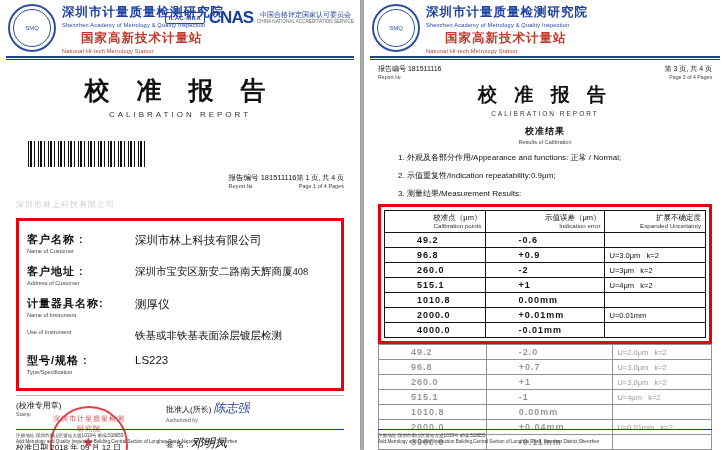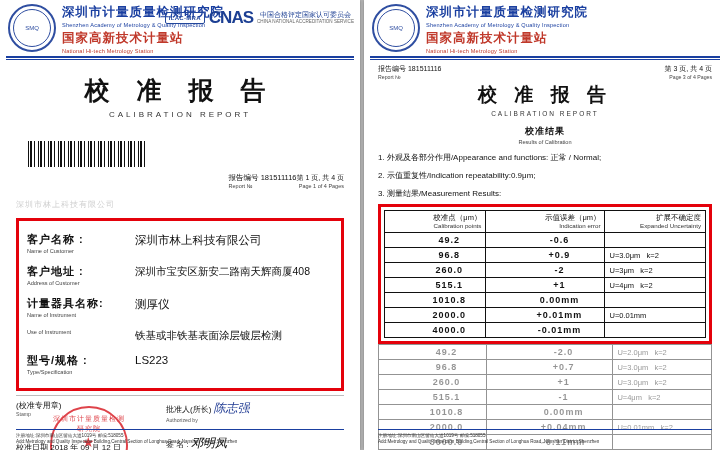--- a/index.html
+++ b/index.html
@@ -29,21 +29,21 @@
     font-size:6px;color:#2f4ea1;text-align:center;line-height:1.05;
     box-sizing:border-box;
   }
   .hdr .seal .inner{
     width:36px;height:36px;border-radius:50%;border:1px solid #2f4ea1;
     display:flex;align-items:center;justify-content:center;flex-direction:column;
   }
   .hdr .inst{position:absolute;left:62px;top:4px;}
   .inst .l1{font-size:12.5px;color:#1a3fa0;font-weight:bold;letter-spacing:1px;}
   .inst .l2{font-size:5.6px;color:#1a3fa0;letter-spacing:.2px;margin-top:1px;}
-  .inst .l3{font-size:12.5px;color:#c0392b;font-weight:bold;letter-spacing:1px;margin-top:2px;}
+  .inst .l3{font-size:12.5px;color:#c0392b;font-weight:bold;letter-spacing:1px;margin-top:2px;margin-left:19px;}
   .inst .l4{font-size:5.6px;color:#c0392b;letter-spacing:.2px;margin-top:1px;}
 
   .cnas{position:absolute;right:6px;top:8px;display:flex;align-items:center;gap:4px;}
   .cnas .ilac{
     border:1px solid #23479c;color:#23479c;font-size:6px;padding:2px 3px;border-radius:2px;
     font-weight:bold;letter-spacing:.3px;
   }
   .cnas .cnasmark{font-size:17px;font-weight:bold;color:#1c3f93;letter-spacing:-1px;}
   .cnas .cncol{font-size:6px;color:#1c3f93;line-height:1.15;text-align:center;}
   .cnas .cncol .cn{font-size:7px;}
@@ -70,21 +70,21 @@
 
   
   .redbox{
     position:relative;border:3px solid #e4010b;margin-top:8px;padding:6px 8px 8px 8px;
   }
   .frow{display:flex;align-items:flex-start;padding:5px 0;}
   .fkey{width:108px;flex:0 0 108px;}
   .fkey .cn{font-size:11px;font-weight:bold;color:#111;letter-spacing:1px;}
   .fkey .en{font-size:5.6px;color:#444;margin-top:1px;}
   .fval{font-size:11.5px;color:#111;padding-top:1px;}
-  .fval.sm{font-size:10.5px;}
+  .fval.sm{font-size:10.5px;font-family:Liberation Serif, serif;}
 
   
   .sigwrap{position:relative;margin-top:4px;border-top:1px solid #bdbdbd;padding-top:4px;}
   .sigrow{display:flex;}
   .sigcol{flex:1;position:relative;}
   .scell{font-size:8px;color:#111;margin-bottom:12px;}
   .scell .en{font-size:5.2px;color:#555;}
   .stamp{
     position:absolute;left:34px;top:6px;width:74px;height:74px;border-radius:50%;
     border:2px solid #d9232b;display:flex;align-items:center;justify-content:center;
@@ -100,27 +100,27 @@
 
   
   .rhdr-meta{display:flex;justify-content:space-between;margin:4px 14px 0 14px;}
   .rhdr-meta .lbl{font-size:7px;color:#111;}
   .rhdr-meta .lbl .en{font-size:5.2px;color:#444;}
   .rtitle-cn{text-align:center;font-size:19px;letter-spacing:6px;font-weight:bold;color:#111;margin-top:2px;}
   .rtitle-en{text-align:center;font-size:6.5px;letter-spacing:2px;color:#333;margin-top:2px;}
   .rsec{margin:8px 14px 0 14px;}
   .rsec .c{text-align:center;font-size:9px;font-weight:bold;color:#111;letter-spacing:1px;}
   .rsec .ce{text-align:center;font-size:5.6px;color:#444;margin-top:1px;}
-  .rline{font-size:8px;color:#111;margin-top:7px;}
+  .rline{font-size:8px;color:#111;margin-top:7px;margin-left:20px;}
 
   table.cal{border-collapse:collapse;width:100%;}
   table.cal td,table.cal th{border:1px solid #111;padding:2px 4px;font-size:7.5px;color:#111;}
   table.cal th{font-weight:normal;text-align:right;line-height:1.25;}
   table.cal th .en{font-size:6.2px;color:#333;display:block;}
-  table.cal td.c{text-align:center;padding-left:32px;}
+  table.cal td.c{text-align:left;padding-left:32px;}
   .tbl-red{border:3px solid #e4010b;padding:3px;margin-top:5px;}
   .tbl-ghost{opacity:.45;margin-top:0;}
   .tbl-ghost td{border-color:#555;font-size:6.6px;padding:1px 4px;}
 
   .footerR{position:absolute;left:14px;right:14px;bottom:5px;border-top:1px solid #1a3fa0;padding-top:3px;}
   .footerR .t{font-size:4.6px;color:#333;line-height:1.35;}
 </style>
 </head>
 <body>
 

